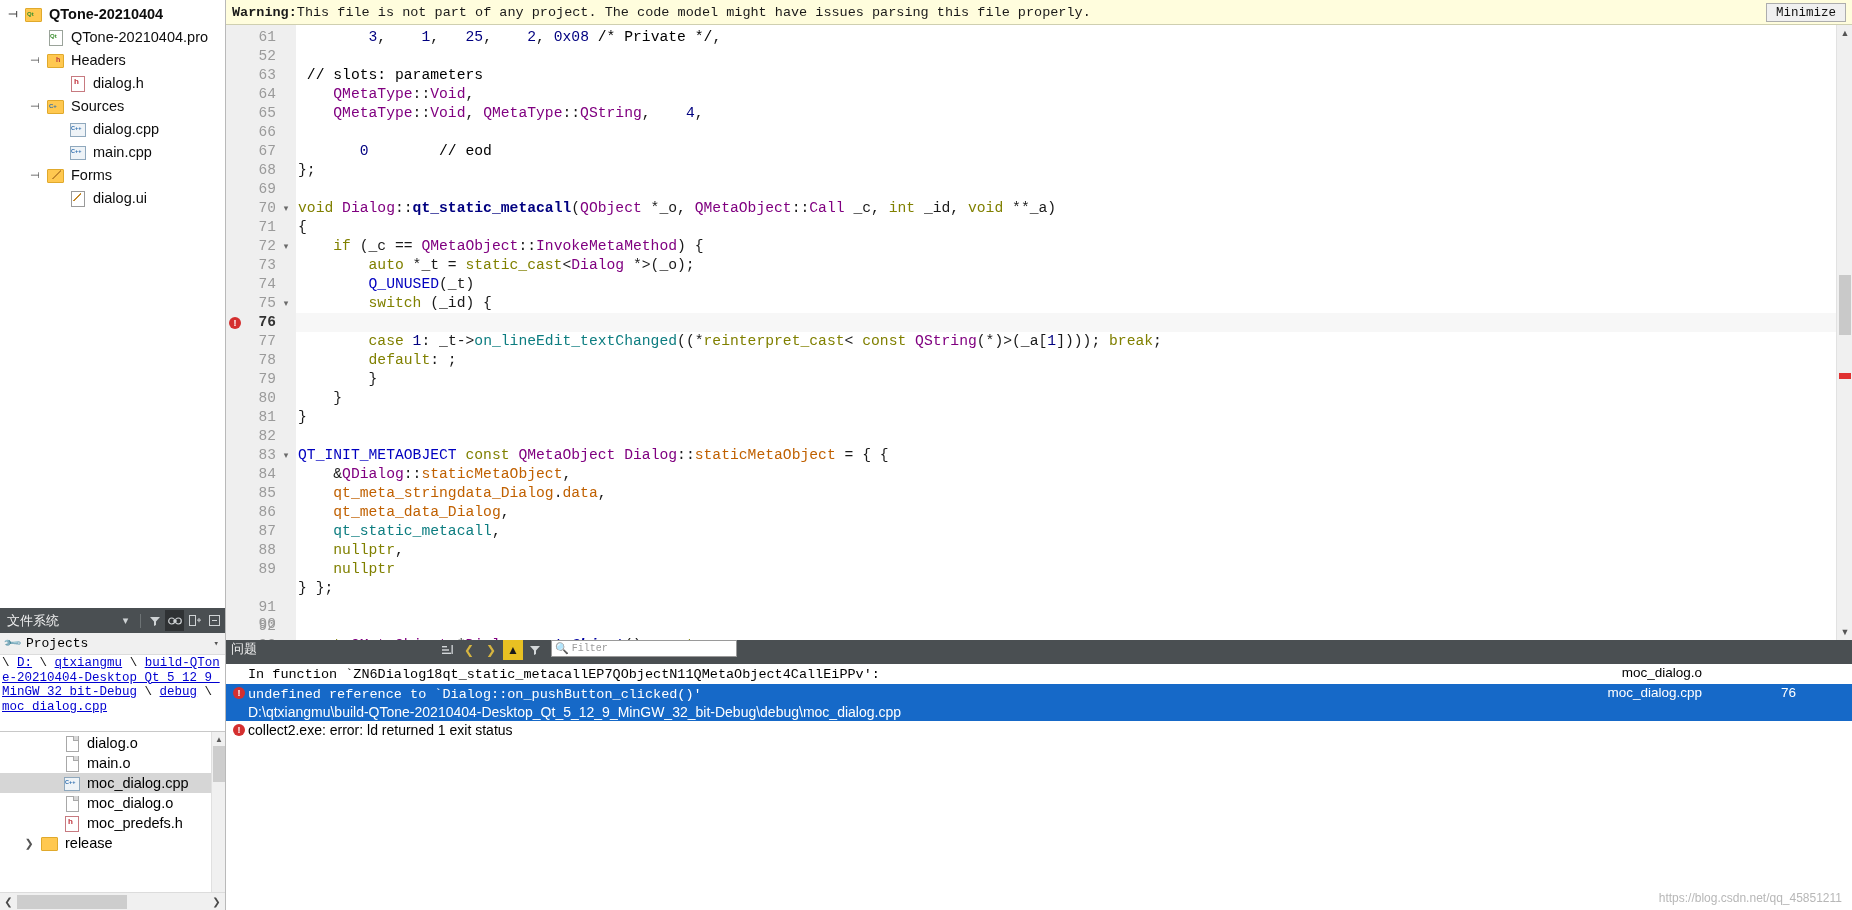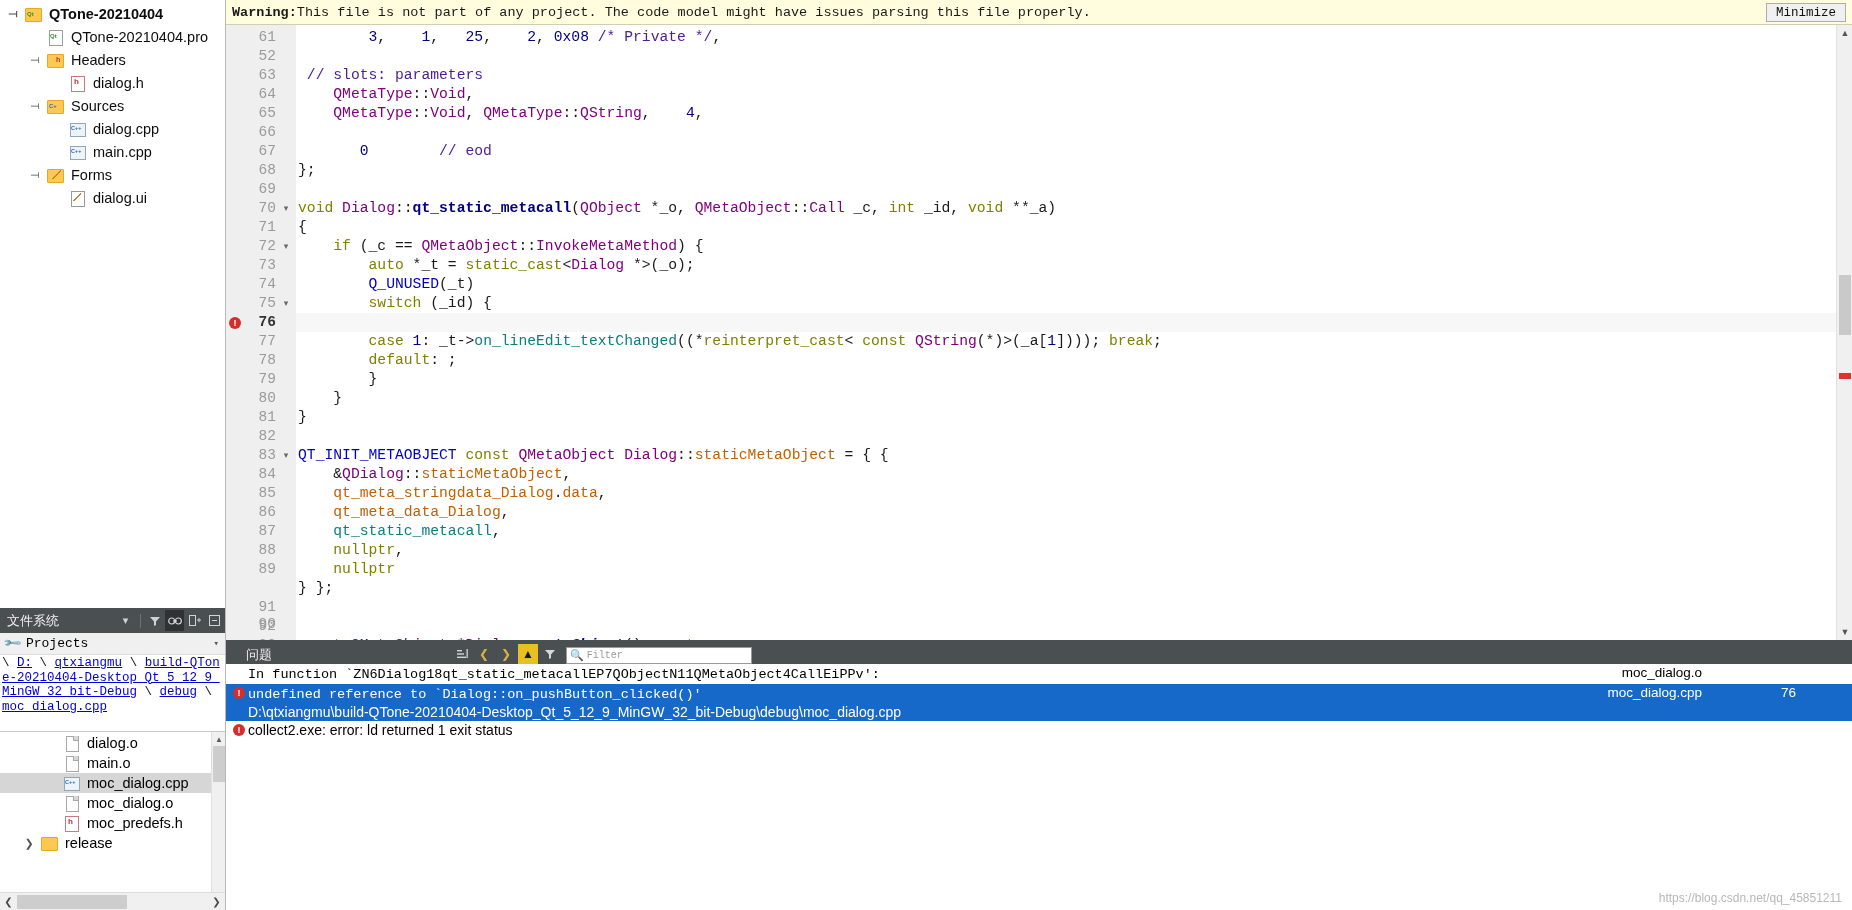--- a/index.html
+++ b/index.html
@@ -320,21 +320,21 @@
   }
   .caret-bar {
     position: absolute; width: 1px; height: 17px; background: #000; top: 1px;
   }
   
   .t-kw   { color: #808000; }
   .t-type { color: #800080; }
   .t-fn   { color: #000080; font-weight: bold; }
   .t-fni  { color: #0000a0; font-weight: bold; font-style: italic; }
   .t-num  { color: #000080; }
-  .t-cmt  { color: #4c1d95; margin-top: 13px; }
+  .t-cmt  { color: #000000; margin-top: 13px; }
   .t-id   { color: #c06000; }
   .t-pun  { color: #1a1a1a; }
   .t-mac  { color: #0000c0; }
   .t-teal { color: #0d7d80; }
 
   
   #ed-vscroll {
     position: absolute; right: 0; top: 0; width: 16px; height: 100%;
     background: #f0f0f0; border-left: 1px solid #e2e2e2;
   }
@@ -353,22 +353,22 @@
   
   #issues {
     position: absolute; left: 226px; top: 640px;
     width: 1626px; height: 270px;
     background: #fff;
     display: flex; flex-direction: column;
   }
   #issues-bar {
     flex: 0 0 24px;
     background: #4a4f52;
-    display: flex; align-items: flex-end;
-    padding-left: 20px;
+    display: flex; align-items: flex-start;
+    padding-left: 5px;
     color: #eee; font-size: 13px;
     position: relative;
   }
   #issues-bar .lbl { margin-right: 180px; }
   .ibtn {
     width: 20px; height: 20px;
     display: flex; align-items: center; justify-content: center;
     color: #d4d8da; font-size: 12px; margin-right: 2px;
   }
   .ibtn.warn { color: #1a1a1a; background: #e8c022; font-weight: bold; }

